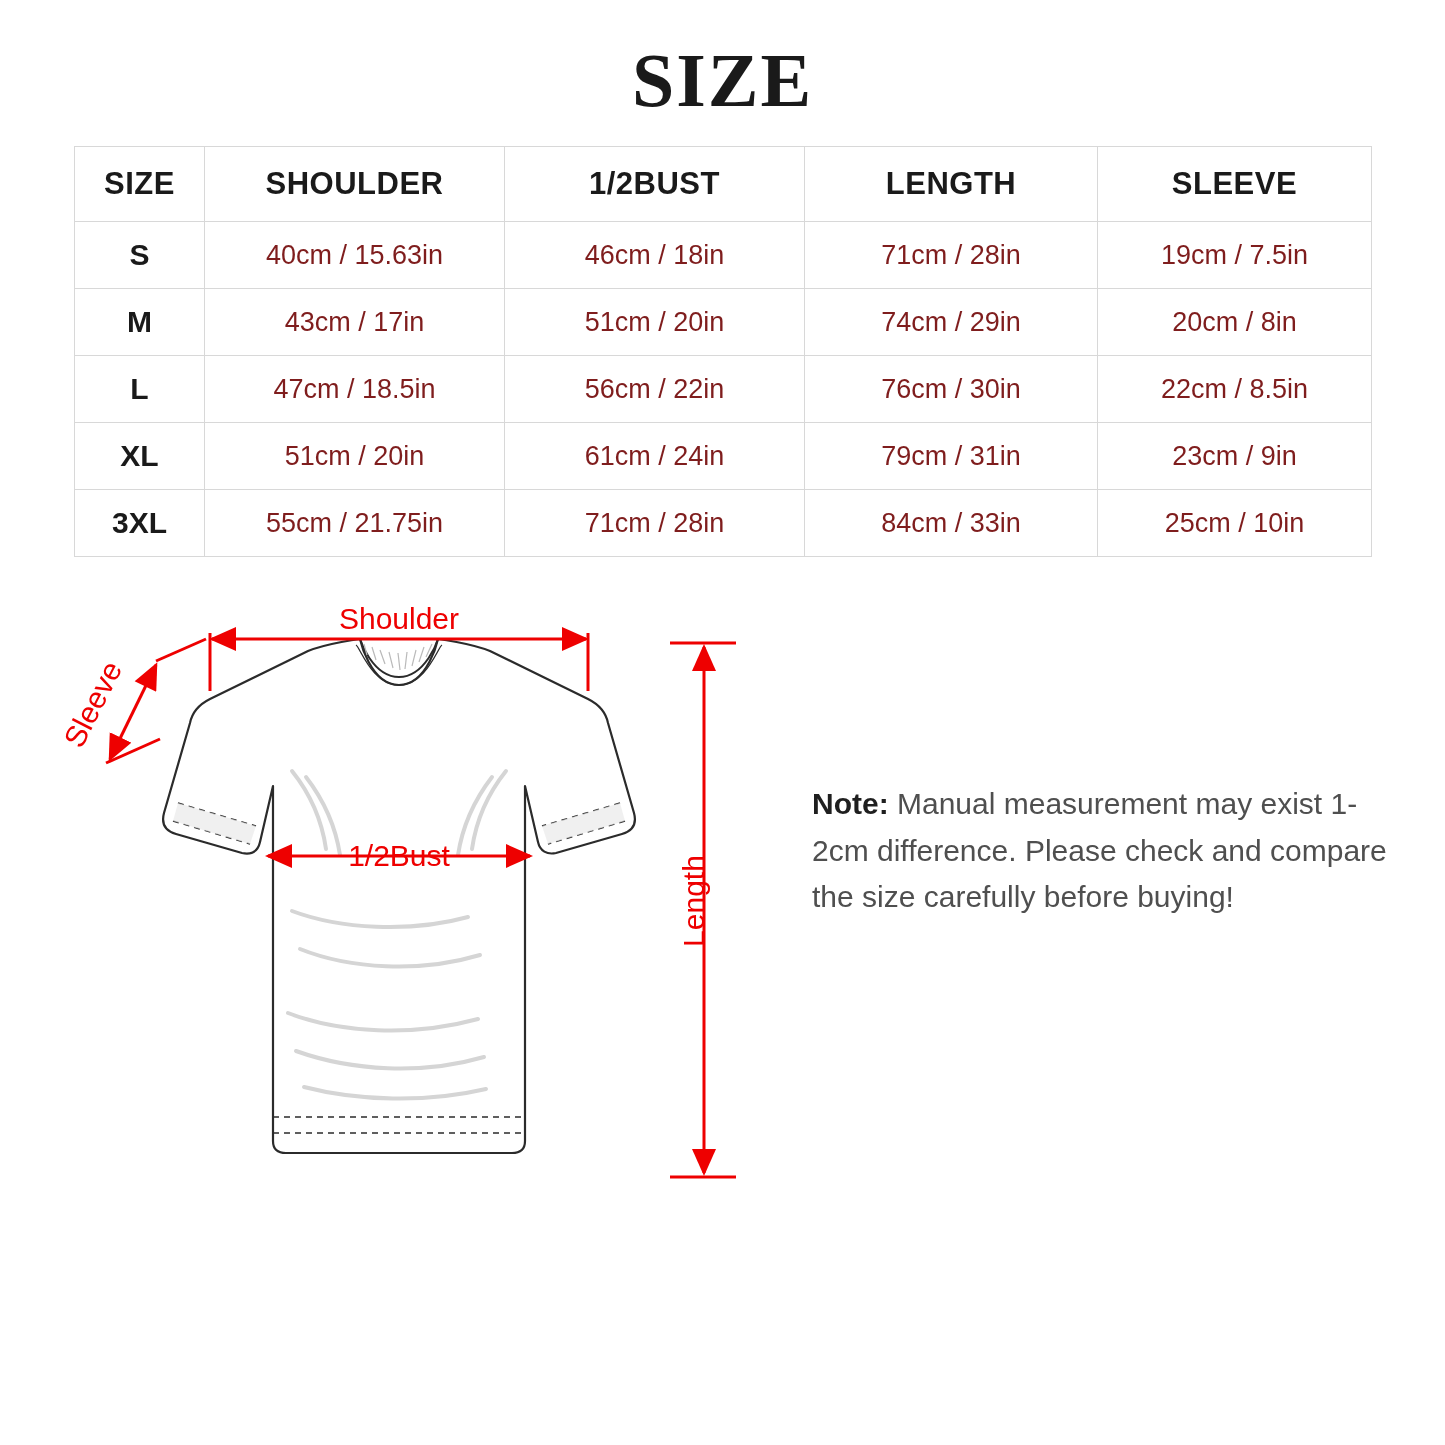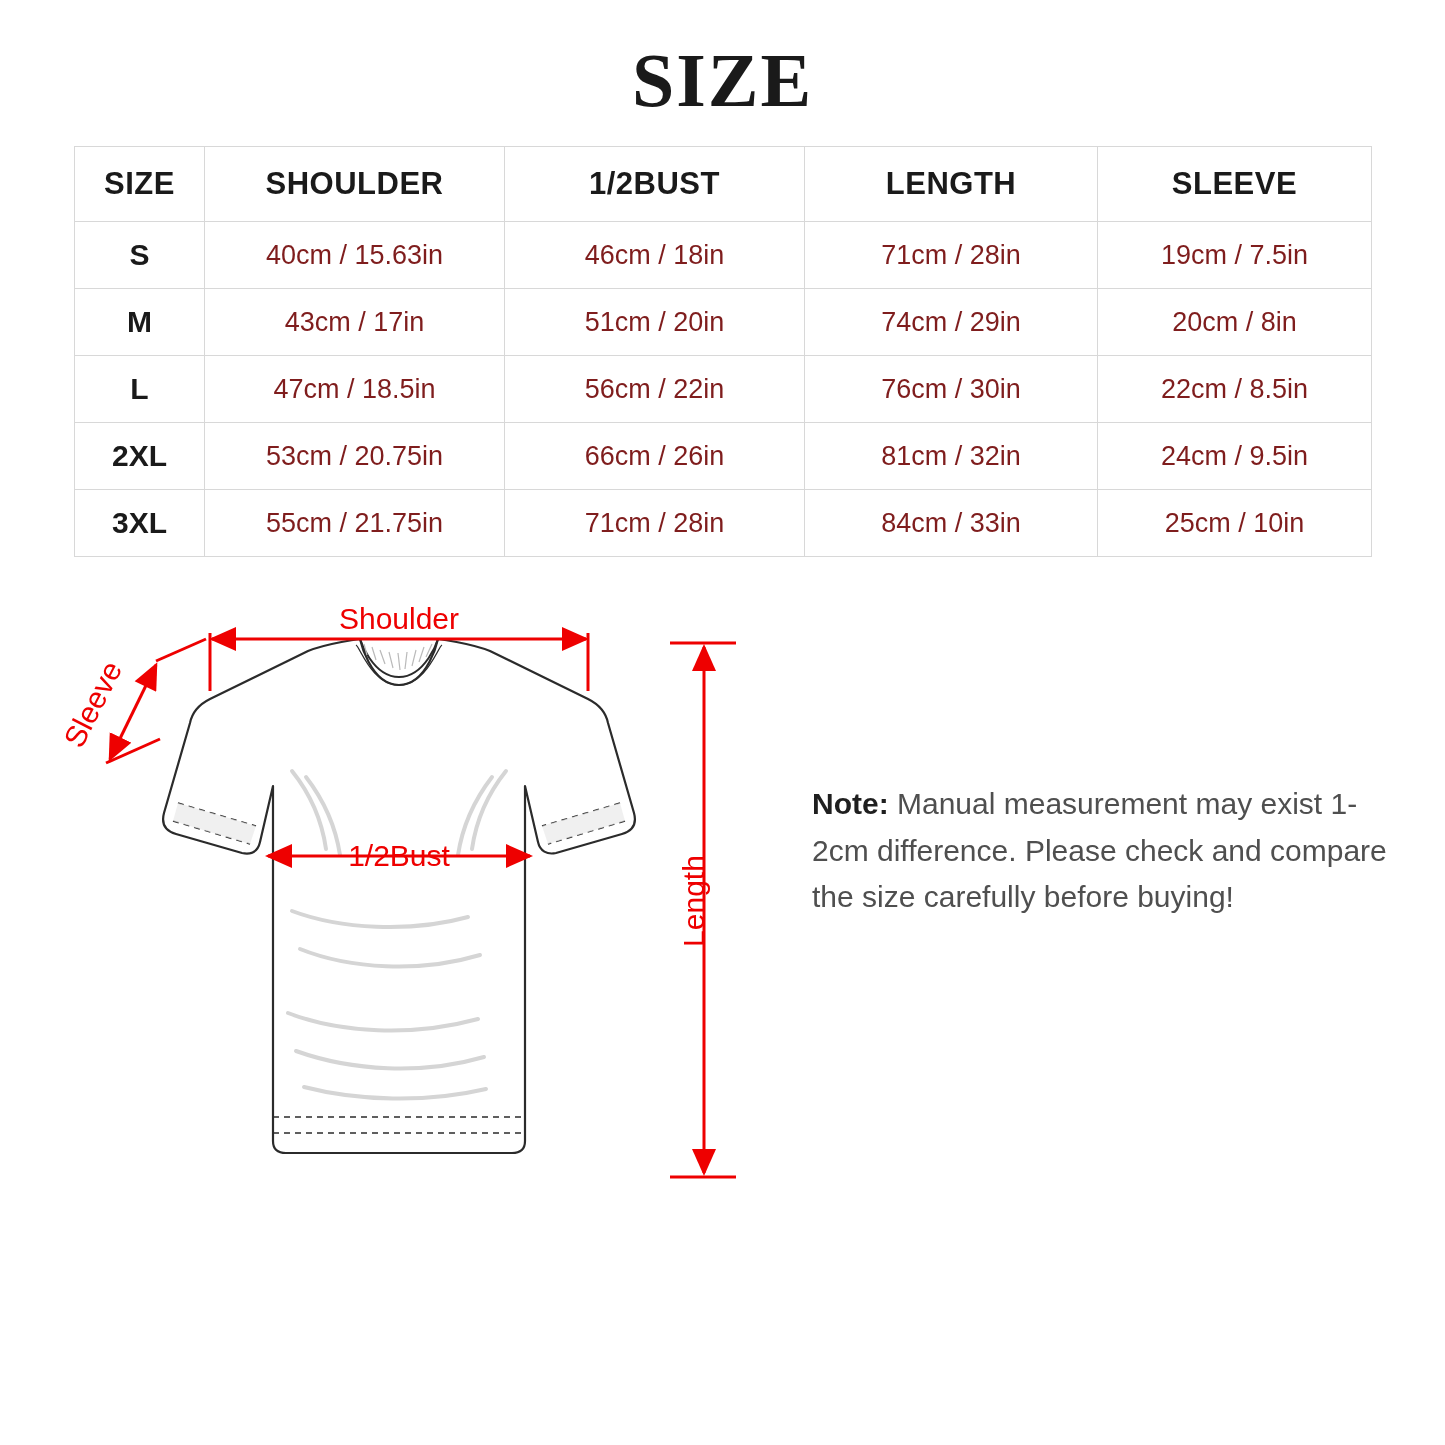--- a/index.html
+++ b/index.html
@@ -142,25 +142,25 @@
           <td>20cm / 8in</td>
         </tr>
         <tr>
           <td class="size-col">L</td>
           <td>47cm / 18.5in</td>
           <td>56cm / 22in</td>
           <td>76cm / 30in</td>
           <td>22cm / 8.5in</td>
         </tr>
         <tr>
-          <td class="size-col">2XL</td>
-          <td>53cm / 20.75in</td>
-          <td>66cm / 26in</td>
-          <td>81cm / 32in</td>
-          <td>24cm / 9.5in</td>
+          <td class="size-col">XL</td>
+          <td>51cm / 20in</td>
+          <td>61cm / 24in</td>
+          <td>79cm / 31in</td>
+          <td>23cm / 9in</td>
         </tr>
         <tr>
           <td class="size-col">3XL</td>
           <td>55cm / 21.75in</td>
           <td>71cm / 28in</td>
           <td>84cm / 33in</td>
           <td>25cm / 10in</td>
         </tr>
       </tbody>
     </table>

